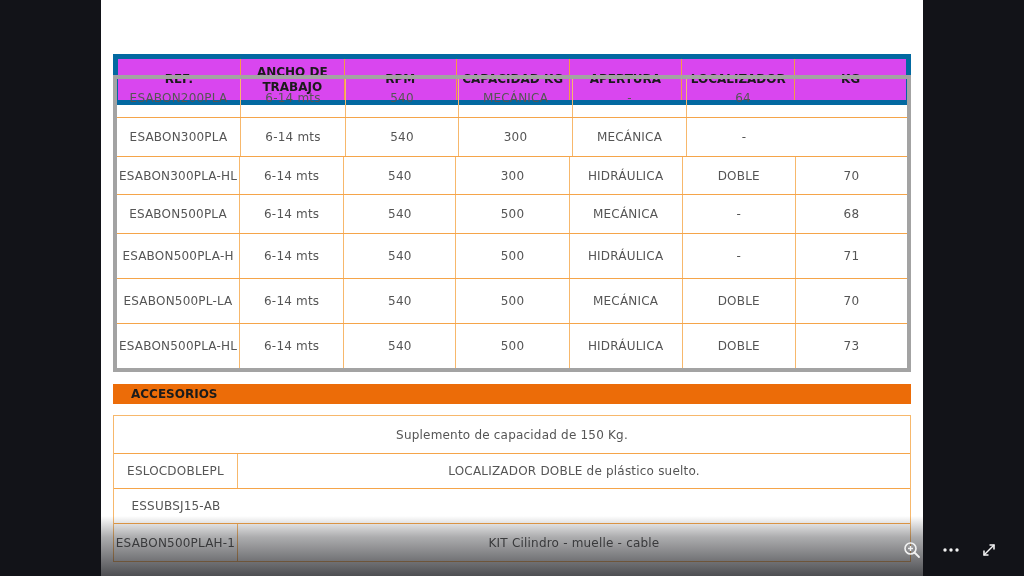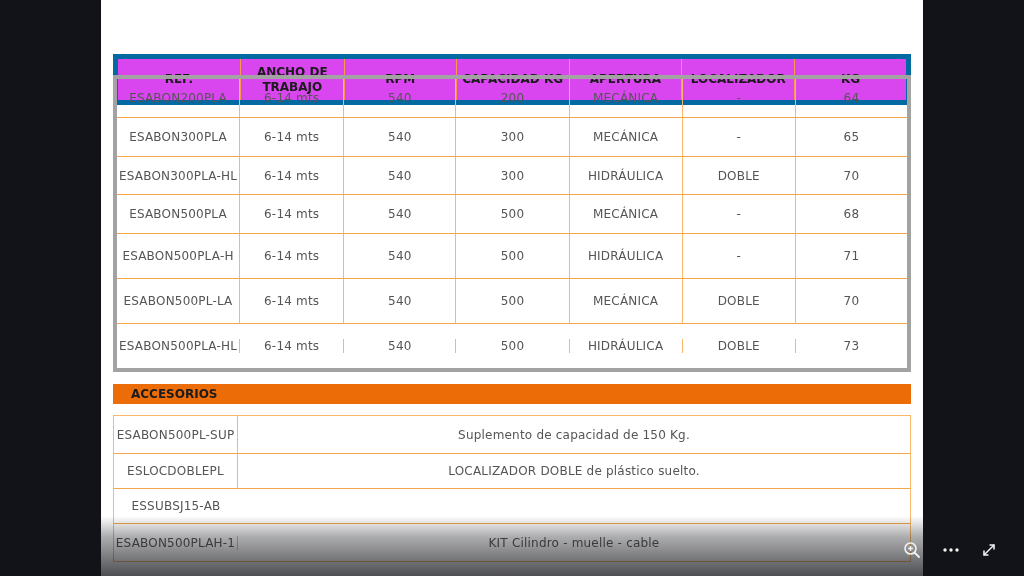--- a/index.html
+++ b/index.html
@@ -20,21 +20,21 @@
     display:flex; align-items:center; justify-content:center; text-align:center;
     color:#1b1b1b; font-weight:bold; font-size:12px; line-height:15px;
     border-right:1px solid #f59b45; box-sizing:border-box;
   }
   .hdr .c:last-child { border-right:none; }
   .tbl {
     position:absolute; left:12px; top:75px; width:798px;
     border:4px solid #a3a3a3; box-sizing:border-box;
   }
   .row { display:flex; border-bottom:1px solid #f5a54a; box-sizing:border-box; }
-  .row:last-child { border-bottom:none;align-items:center; }
+  .row:last-child { border-bottom:none; }
   .row .c {
     display:flex; align-items:center; justify-content:center; text-align:center;
     color:#555; font-size:12px; border-right:1px solid #f7b86c; box-sizing:border-box;
     white-space:nowrap; letter-spacing:0.2px;
   }
   .row .c:last-child { border-right:none; }
   .w0{width:124px}.w1{width:105px}.w2{width:113px}.w3{width:114px}
   .w4{width:114px}.w5{width:114px}.w6{width:112px}
   .acc-bar {
     position:absolute; left:12px; top:384px; width:798px; height:20px;
@@ -69,33 +69,31 @@
     <div class="c w4">APERTURA</div>
     <div class="c w5">LOCALIZADOR</div>
     <div class="c w6">KG</div>
   </div>
 
   <div class="tbl">
     <div class="row" style="height:39px">
       <div class="c w0">ESABON200PLA</div>
       <div class="c w1">6-14 mts</div>
       <div class="c w2">540</div>
-      <div class="c w3">200</div>
       <div class="c w4">MECÁNICA</div>
       <div class="c w5">-</div>
       <div class="c w6">64</div>
     </div>
     <div class="row" style="height:39px">
       <div class="c w0">ESABON300PLA</div>
       <div class="c w1">6-14 mts</div>
       <div class="c w2">540</div>
       <div class="c w3">300</div>
       <div class="c w4">MECÁNICA</div>
       <div class="c w5">-</div>
-      <div class="c w6">65</div>
     </div>
     <div class="row" style="height:38px">
       <div class="c w0">ESABON300PLA-HL</div>
       <div class="c w1">6-14 mts</div>
       <div class="c w2">540</div>
       <div class="c w3">300</div>
       <div class="c w4">HIDRÁULICA</div>
       <div class="c w5">DOBLE</div>
       <div class="c w6">70</div>
     </div>
@@ -134,21 +132,20 @@
       <div class="c w4">HIDRÁULICA</div>
       <div class="c w5">DOBLE</div>
       <div class="c w6">73</div>
     </div>
   </div>
 
   <div class="acc-bar">ACCESORIOS</div>
 
   <div class="acc">
     <div class="row" style="height:38px">
-      <div class="c ref">ESABON500PL-SUP</div>
       <div class="c desc">Suplemento de capacidad de 150 Kg.</div>
     </div>
     <div class="row" style="height:35px">
       <div class="c ref">ESLOCDOBLEPL</div>
       <div class="c desc">LOCALIZADOR DOBLE de plástico suelto.</div>
     </div>
     <div class="row" style="height:35px">
       <div class="c ref">ESSUBSJ15-AB</div>
     </div>
     <div class="row" style="height:37px">

